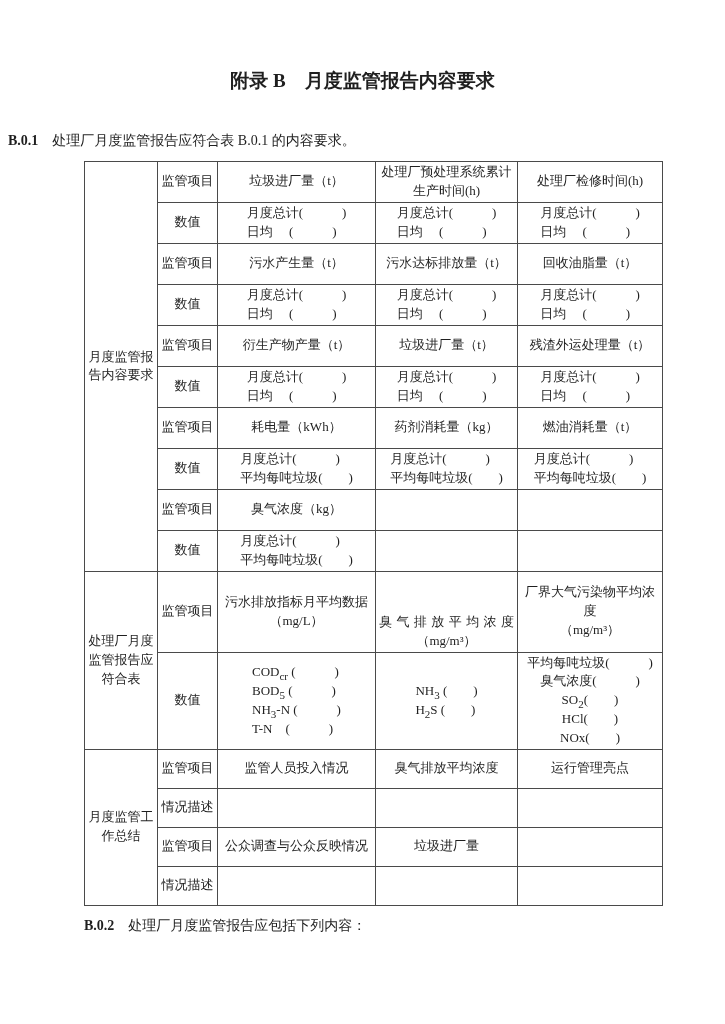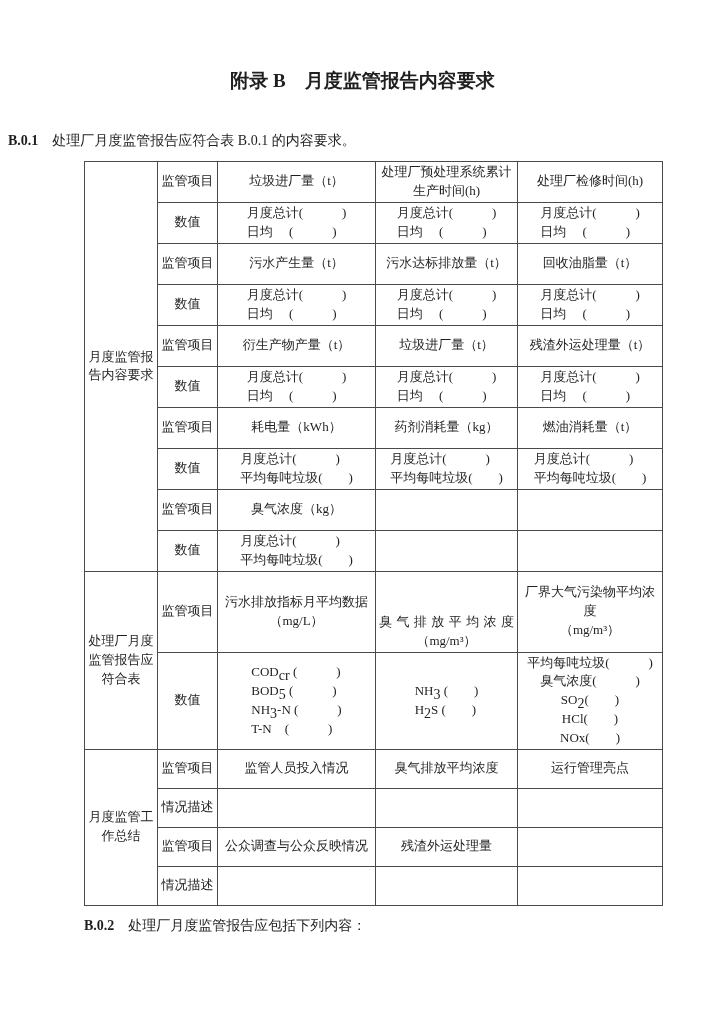--- a/index.html
+++ b/index.html
@@ -48,21 +48,21 @@
   td.cat {
     text-align:justify;
     padding:2px 3px;
   }
   td.lbl { padding:1px 7px; }
   td.alignL { text-align:left; }
   .vblock { display:inline-block; text-align:left; }
   .ln { white-space:nowrap; }
   .wrapok { white-space:normal; }
   .spread { text-align:justify; text-align-last:justify;margin-top:40px; }
-  sub { font-size:14px; line-height:0; }
+  sub { font-size:11px; line-height:0; }
   .pageno {
     margin-top:6px;
     text-align:center;
     font-size:12.5px;
   }
   .b02 { margin-top:11px; }
 </style>
 </head>
 <body>
 
@@ -183,21 +183,21 @@
     </tr>
     <tr class="h39">
       <td class="lbl">情况描述</td>
       <td></td>
       <td></td>
       <td></td>
     </tr>
     <tr class="h39">
       <td class="lbl">监管项目</td>
       <td>公众调查与公众反映情况</td>
-      <td>残渣外运处理量</td>
+      <td>垃圾进厂量</td>
       <td></td>
     </tr>
     <tr class="h39">
       <td class="lbl">情况描述</td>
       <td></td>
       <td></td>
       <td></td>
     </tr>
   </tbody>
     </table>

